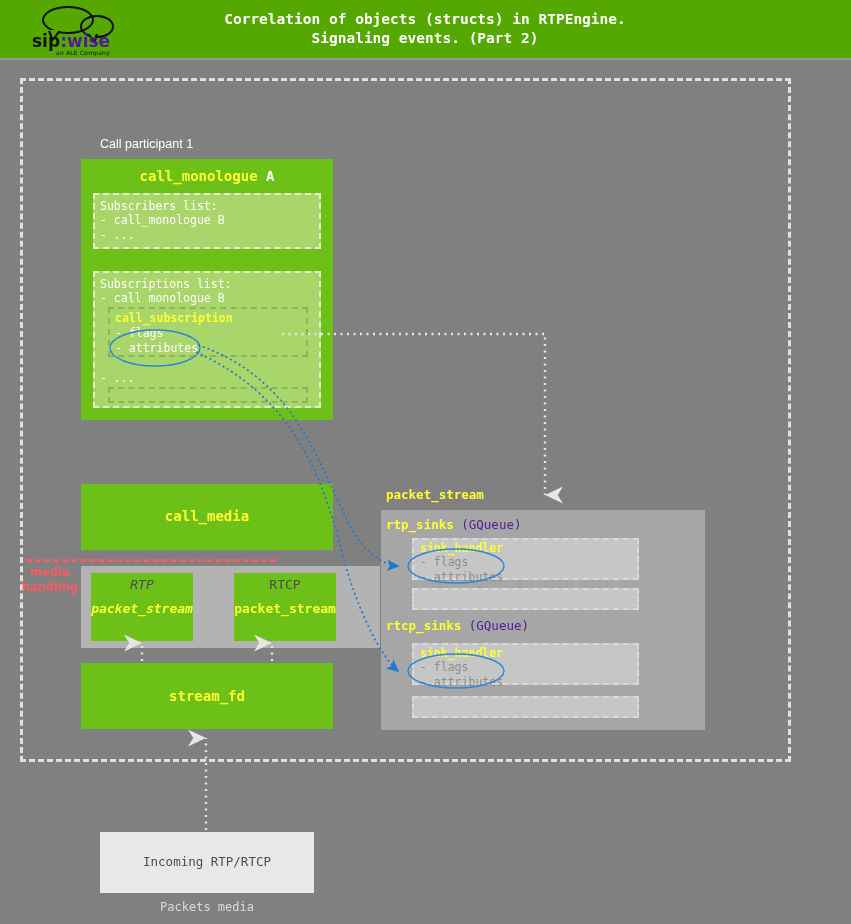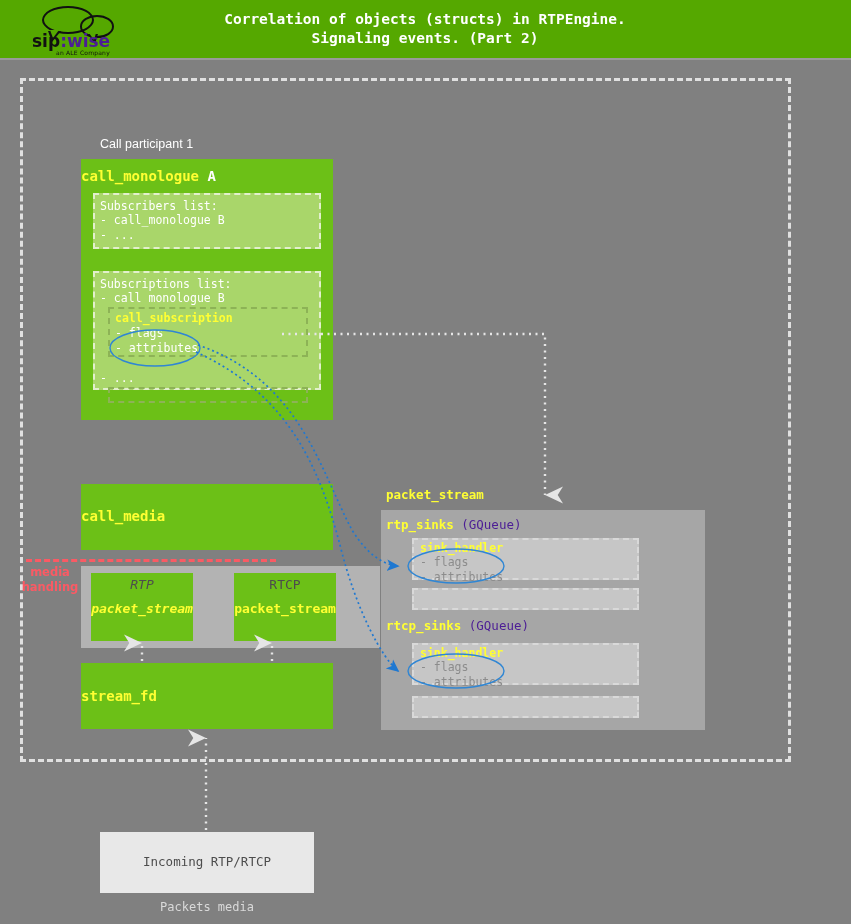--- a/index.html
+++ b/index.html
@@ -129,21 +129,21 @@
   }
 
   
   .gbox {
     position: absolute;
     background: #6cc017;
   }
   .gbox-title {
     position: absolute;
     left: 0; width: 100%;
-    text-align: left;
+    text-align: center;
     font-family: "DejaVu Sans Mono", monospace;
     font-size: 14px;
     font-weight: bold;
     color: #ffff33;
     white-space: nowrap;
   }
   .gbox-title .plainpart { color: #ffffff; }
   .subbox {
     position: absolute;
     background: #a9d66a;
@@ -325,21 +325,21 @@
 
   <div class="gbox" style="left:81px; top:159px; width:252px; height:261px;">
     <div class="gbox-title" style="top:9px;"><span>call_monologue</span><span class="plainpart"> A</span></div>
 
     <div class="subbox" style="left:12px; top:34px; width:228px; height:56px;">
       <div class="subtext" style="left:5px; top:4px;">Subscribers list:</div>
       <div class="subtext" style="left:5px; top:18px;">- call_monologue B
 - ...</div>
     </div>
 
-    <div class="subbox" style="left:12px; top:112px; width:228px; height:119px;">
+    <div class="subbox" style="left:12px; top:112px; width:228px; height:137px;">
       <div class="subtext" style="left:5px; top:4px;">Subscriptions list:</div>
       <div class="subtext" style="left:5px; top:18px;">- call monologue B</div>
 
       <div class="innerdash" style="left:13px; top:34px; width:200px; height:50px;">
         <div class="yellowlbl" style="left:5px; top:2px;">call_subscription</div>
         <div class="subtext" style="left:5px; top:17px;">- flags
 - attributes</div>
       </div>
 
       <div class="subtext" style="left:5px; top:98px;">- ...</div>

